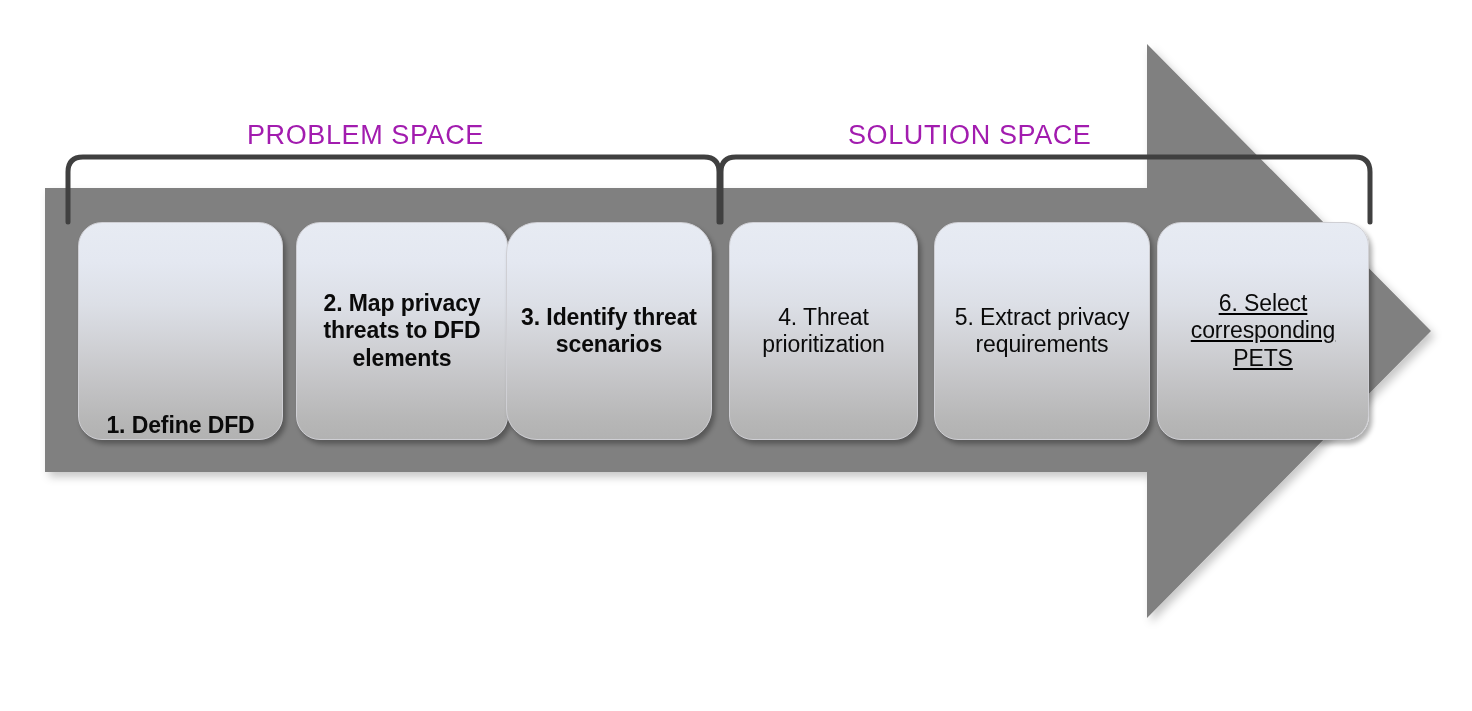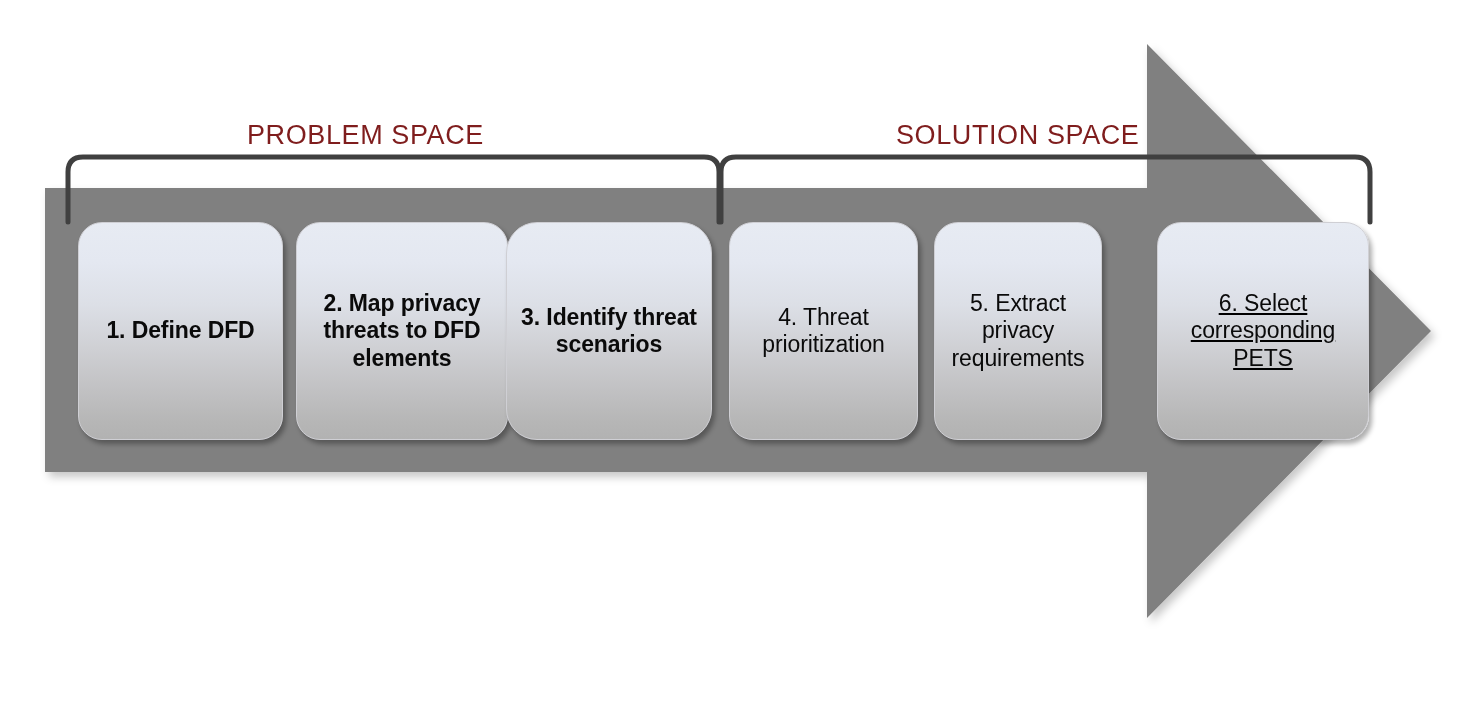--- a/index.html
+++ b/index.html
@@ -58,50 +58,50 @@
     padding: 0 8px;
     letter-spacing: -0.1px;
   }
   .step-box.problem .step-label {
     font-weight: bold;
   }
   .step-box.solution .step-label {
     font-weight: normal;
   }
 
-  #step-1 { left: 78px;   width: 205px; }
+  #step-1 { left: 78px;   width: 205px; align-items: flex-end; }
   #step-2 { left: 296px;  width: 212px; }
   #step-3 { left: 506px;  width: 206px; border-radius: 31px; }
   #step-4 { left: 729px;  width: 189px; align-items: center; }
-  #step-5 { left: 934px;  width: 168px; }
+  #step-5 { left: 934px;  width: 216px; }
   #step-6 { left: 1157px; width: 212px; text-decoration: underline; }
 
   
   #brace-svg {
     position: absolute;
     left: 0;
     top: 0;
     width: 1472px;
     height: 711px;
     z-index: 9;
     pointer-events: none;
   }
 
   
   .phase-label {
     position: absolute;
     top: 120px;
     font-size: 27px;
-    color: #7f1d1d;
+    color: #a21caf;
     letter-spacing: 0.6px;
     white-space: nowrap;
     z-index: 10;
   }
   #phase-problem  { left: 247px; }
-  #phase-solution { left: 848px; margin-left: 48px; }
+  #phase-solution { left: 848px; }
 </style>
 </head>
 <body>
 
 <div id="canvas">
 
   <svg id="arrow-svg" viewBox="0 0 1472 711" aria-hidden="true">
     <defs>
       <filter id="arrowShadow" x="-10%" y="-10%" width="130%" height="130%">
         <feDropShadow dx="4" dy="5" stdDeviation="4" flood-color="#000000" flood-opacity="0.22"></feDropShadow>

